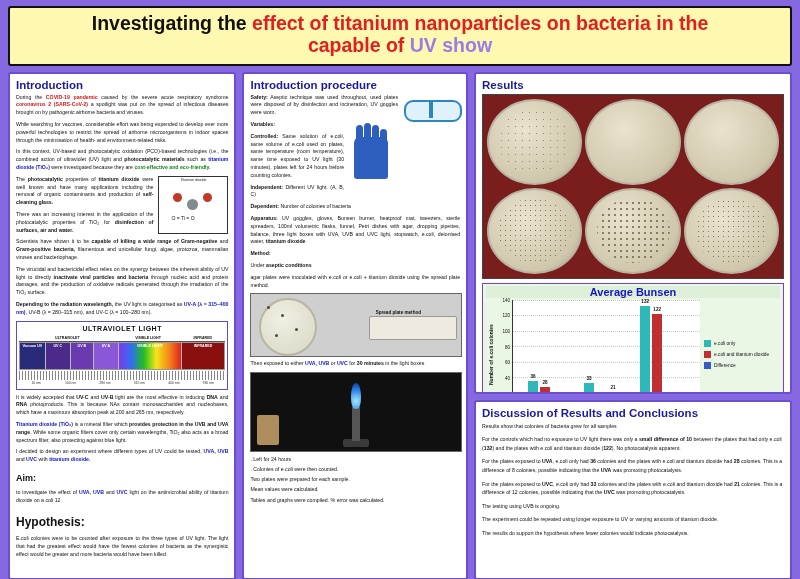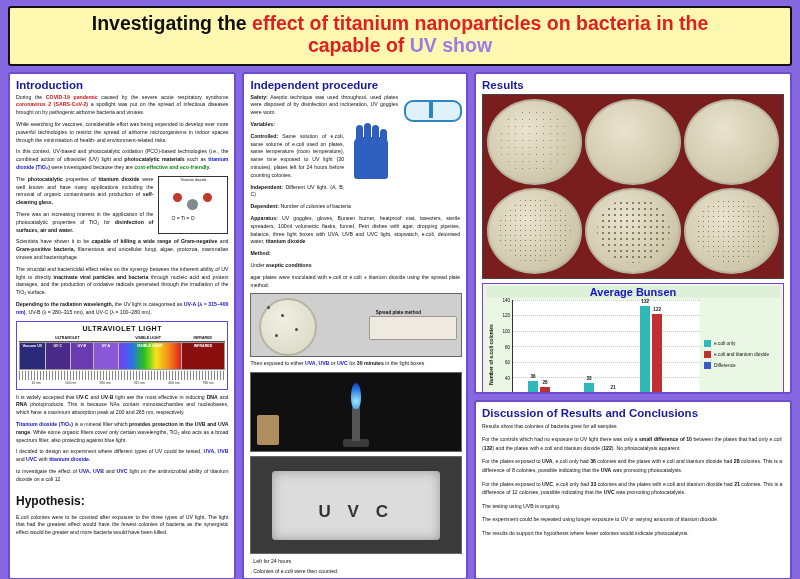--- a/index.html
+++ b/index.html
@@ -275,35 +275,38 @@
           </p>
 
           <p>
             <span class="blue">Titanium dioxide (TiO₂)</span><span> is a mineral filter which </span><span class="b">provides protection in the UVB and UVA range</span><span>. While some organic filters cover only certain wavelengths, TiO₂ also acts as a broad spectrum filter, also protecting against blue light.</span>
           </p>
 
           <p>
             <span>I decided to design an experiment where different types of UV could be tested, </span><span class="blue">UVA, UVB</span><span> and </span><span class="blue">UVC</span><span> with </span><span class="blue">titanium dioxide.</span>
           </p>
 
+          <p style="margin-top:8px;">
+            <span style="font-size:9px;font-weight:bold;color:#111;">Aim:</span>
+          </p>
           <p>
             <span>to investigate the effect of </span><span class="blue">UVA, UVB</span><span> and </span><span class="blue">UVC</span><span> light on the antimicrobial ability of titanium dioxide on a coli 12</span>
           </p>
 
           <p style="margin-top:8px;">
             <span style="font-size:12px;font-weight:bold;color:#111;">Hypothesis:</span>
           </p>
           <p>E.coli colonies were to be counted after exposure to the three types of UV light. The light that had the greatest effect would have the fewest colonies of bacteria as the synergistic effect would be greater and more bacteria would have been killed.</p>
         </div>
       </div>
     </div>
 
     <div class="col col2">
       <div class="panel fill">
-        <h2 class="sec">Independent procedure</h2>
+        <h2 class="sec">Introduction procedure</h2>
 
         <div class="goggles">
           <div style="position:absolute;left:2px;top:6px;width:54px;height:18px;border:2px solid #2e86c1;border-radius:9px;background:#dff1fb;"></div>
           <div style="position:absolute;left:27px;top:6px;width:4px;height:18px;background:#2e86c1;"></div>
         </div>
 
         <div class="body-txt">
           <p>
             <span class="b">Safety:</span><span>  Aseptic technique was used throughout, used plates were disposed of by disinfection and incineration, UV goggles were worn.</span>
           </p>
@@ -353,24 +356,20 @@
             <span>Then exposed to either </span><span class="blue">UVA, UVB</span><span> or </span><span class="blue">UVC</span><span> for </span><span class="b">30 minutes</span><span> in the light boxes</span>
           </p>
 
           <div class="burner-img">
             <div style="position:absolute;left:50%;bottom:4px;transform:translateX(-50%);width:26px;height:8px;background:#3a3a3a;border-radius:2px;"></div>
             <div style="position:absolute;left:50%;bottom:10px;transform:translateX(-50%);width:8px;height:34px;background:#555;"></div>
             <div style="position:absolute;left:50%;bottom:42px;transform:translateX(-50%);width:10px;height:26px;background:radial-gradient(circle at 50% 70%,#9fe8ff,#2a7fe8 60%,#103a9c);border-radius:50% 50% 40% 40%;"></div>
             <div style="position:absolute;left:6px;bottom:6px;width:22px;height:30px;background:#caa56a;border-radius:2px;opacity:.85;"></div>
           </div>
 
-          <div class="uvc-img">
-            <div style="position:absolute;left:10%;top:14%;width:80%;height:72%;background:#dcdcdc;border-radius:4px;box-shadow:inset 0 0 12px #999;"></div>
-            <div style="position:absolute;left:0;right:0;top:44%;text-align:center;font-size:17px;font-weight:bold;color:#333;letter-spacing:6px;">U V C</div>
-          </div>
 
           <div class="caption-list">
             <div>. Left for 24 hours</div>
             <div>. Colonies of e.coli were then counted.</div>
             <div>Two plates were prepared for each sample.</div>
             <div>Mean values were calculated.</div>
             <div>Tables and graphs were compiled. % error was calculated.</div>
           </div>
         </div>
       </div>

